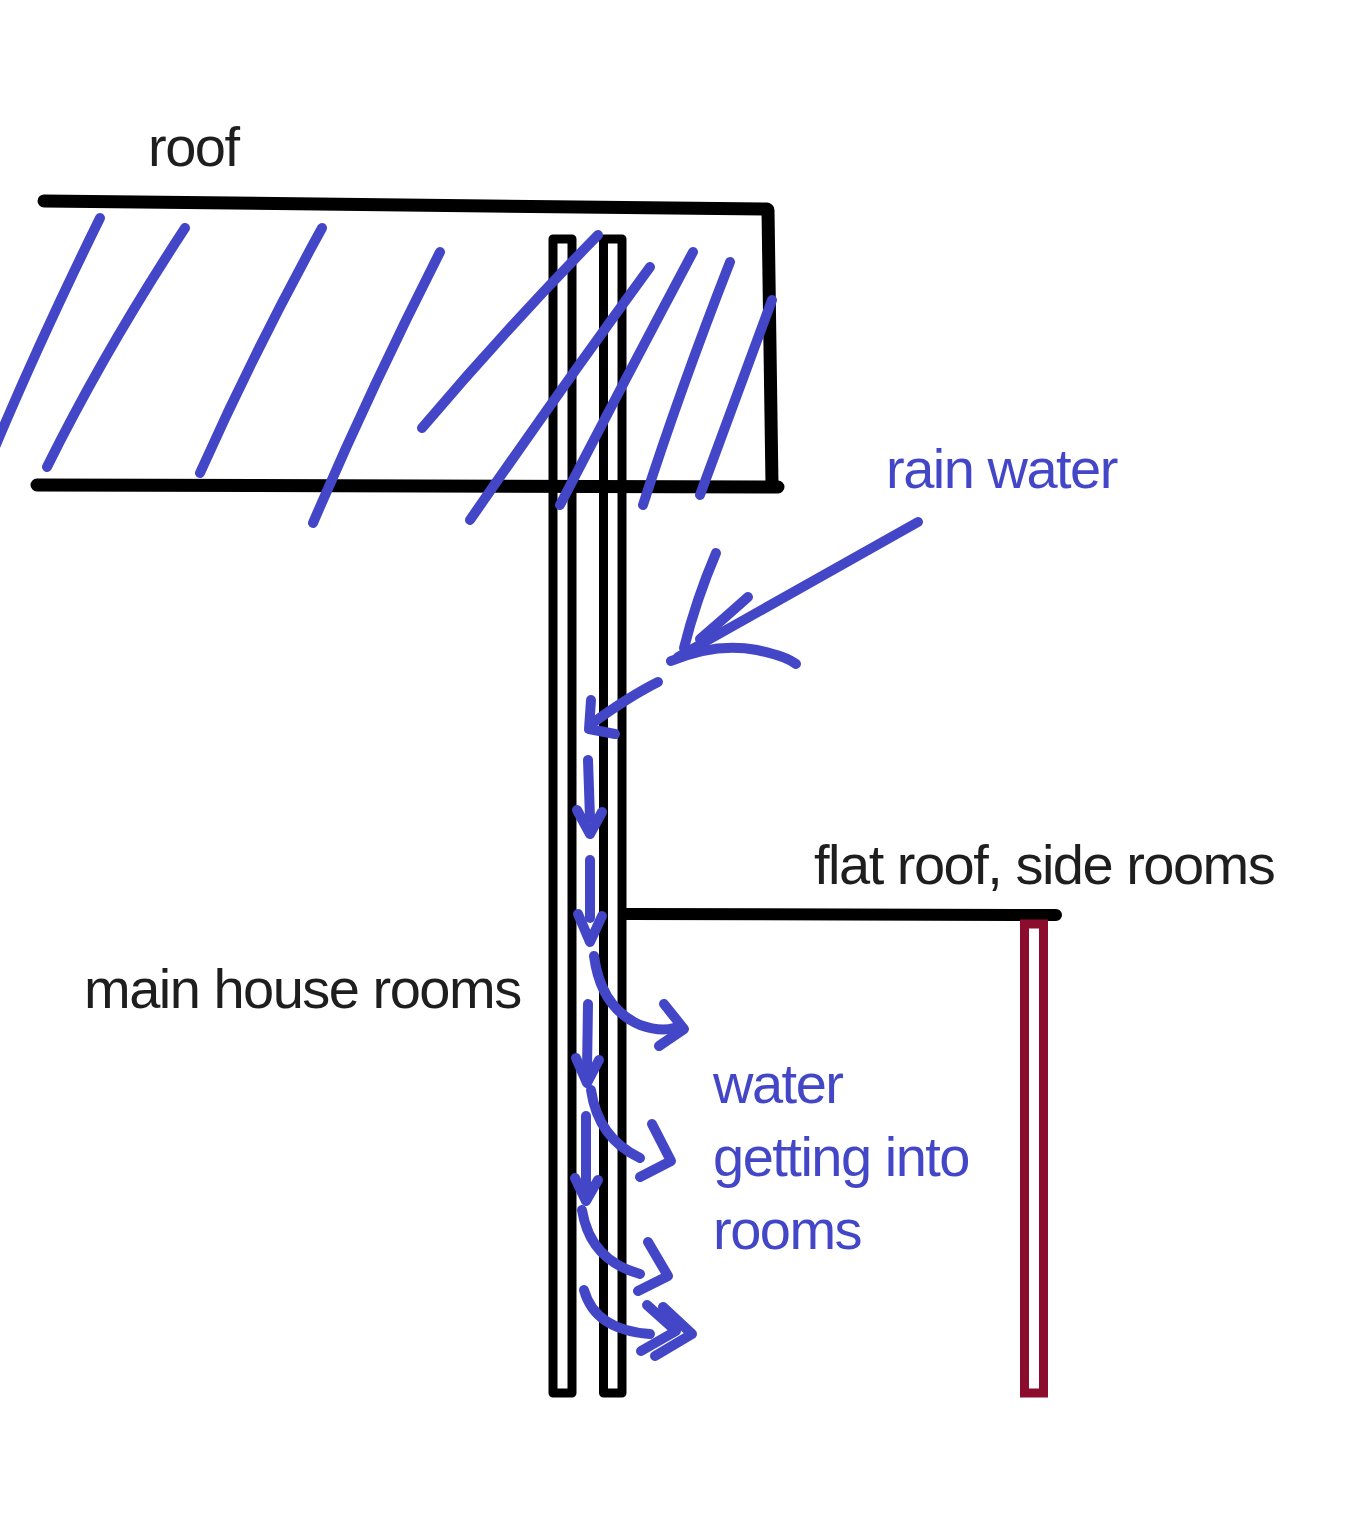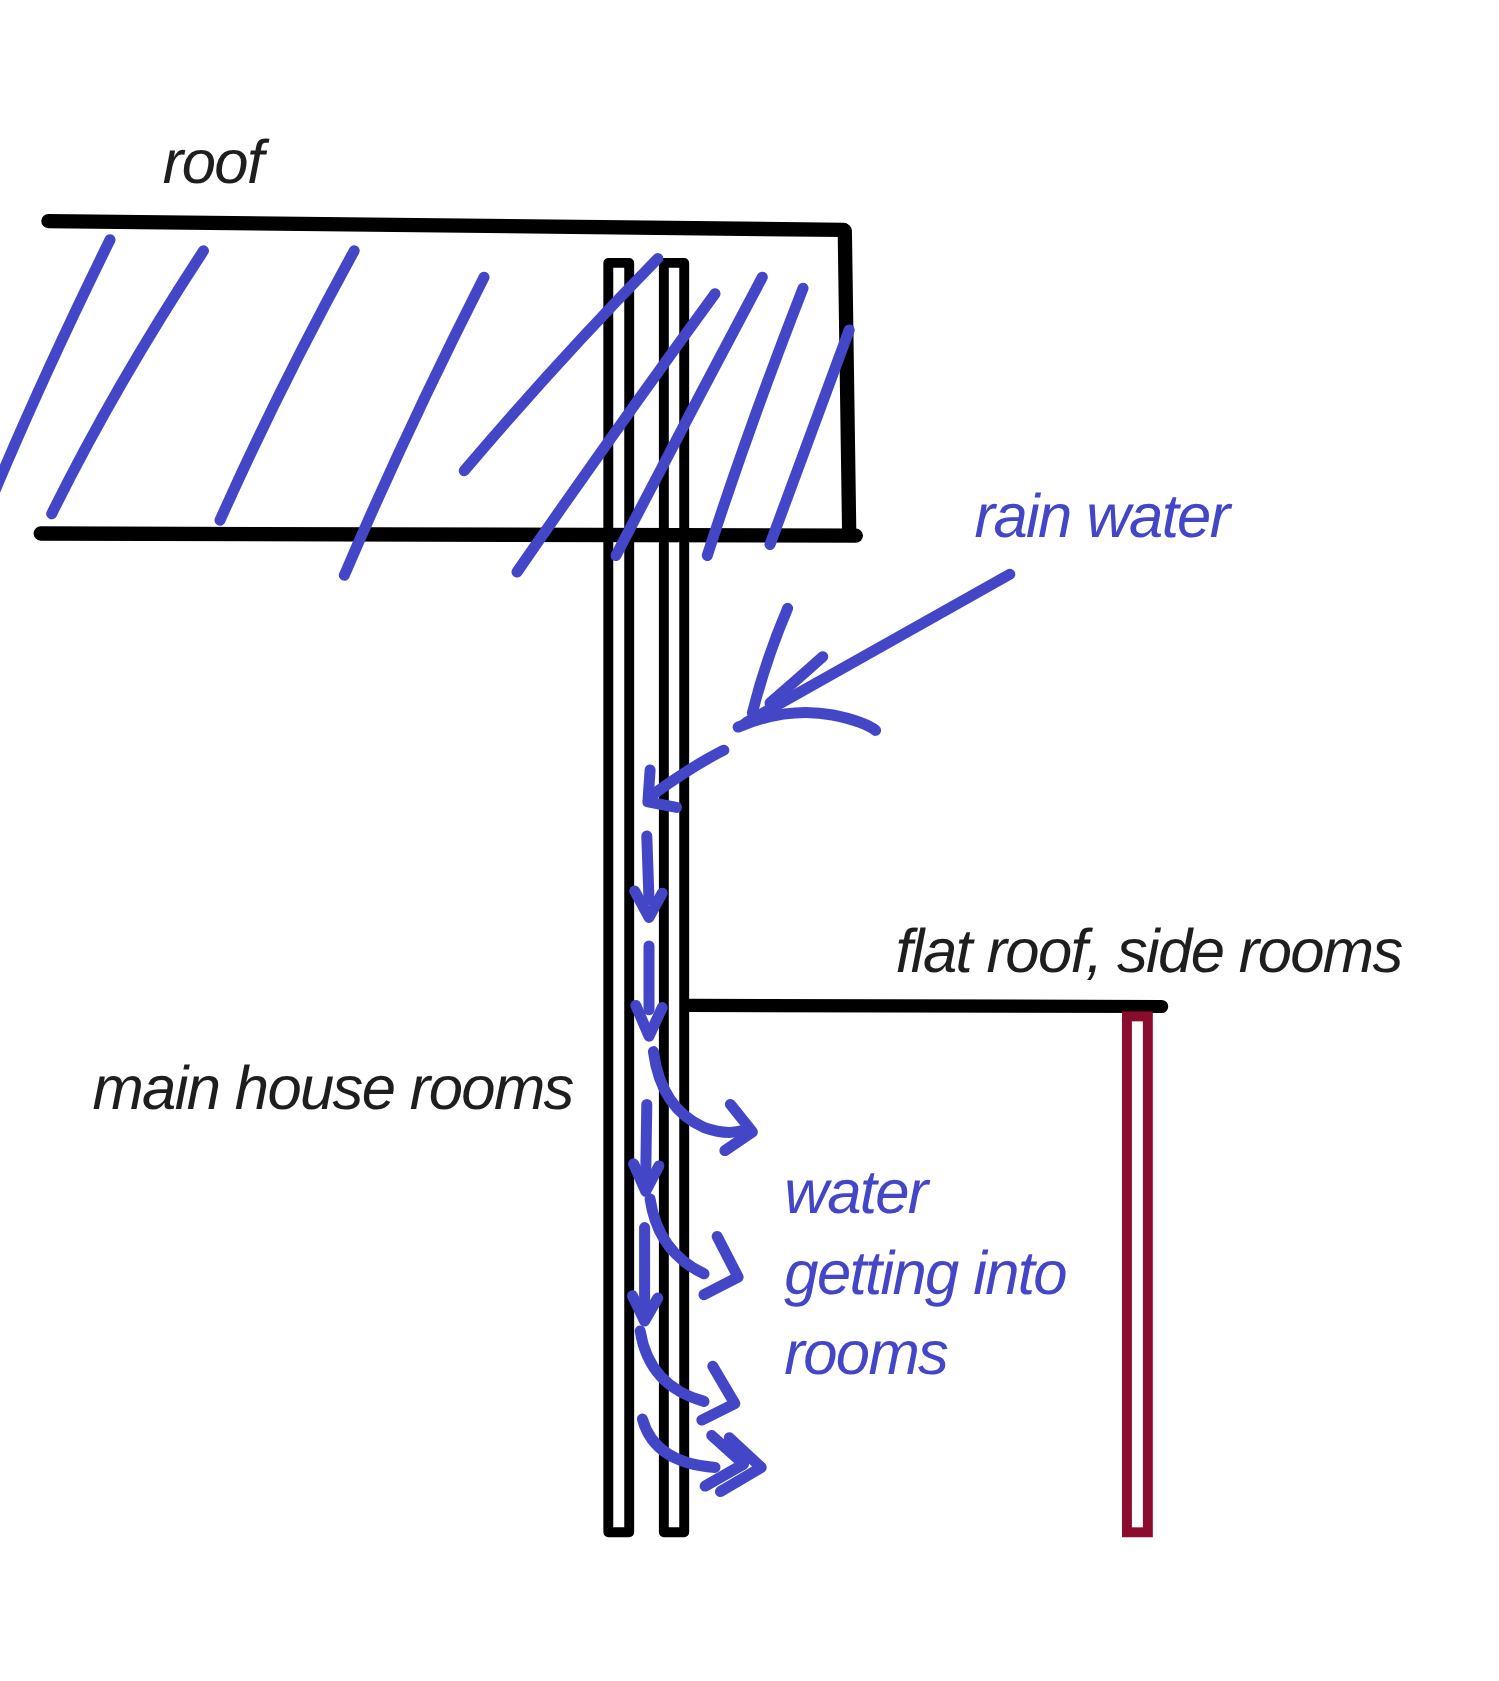--- a/index.html
+++ b/index.html
@@ -2,21 +2,20 @@
 <html><head>
 <meta charset="utf-8">
 <style>
   html, body { margin: 0; padding: 0; background: #ffffff; }
   .canvas {
     position: relative;
     width: 1363px;
     height: 1528px;
     background: #ffffff;
     overflow: hidden;
-    font-style: italic;
   }
   svg { display: block; }
   .lbl {
     font-family: "Liberation Sans", sans-serif;
     font-size: 56px;
     letter-spacing: -1.5px;
   }
 </style>
 </head>
 <body>

